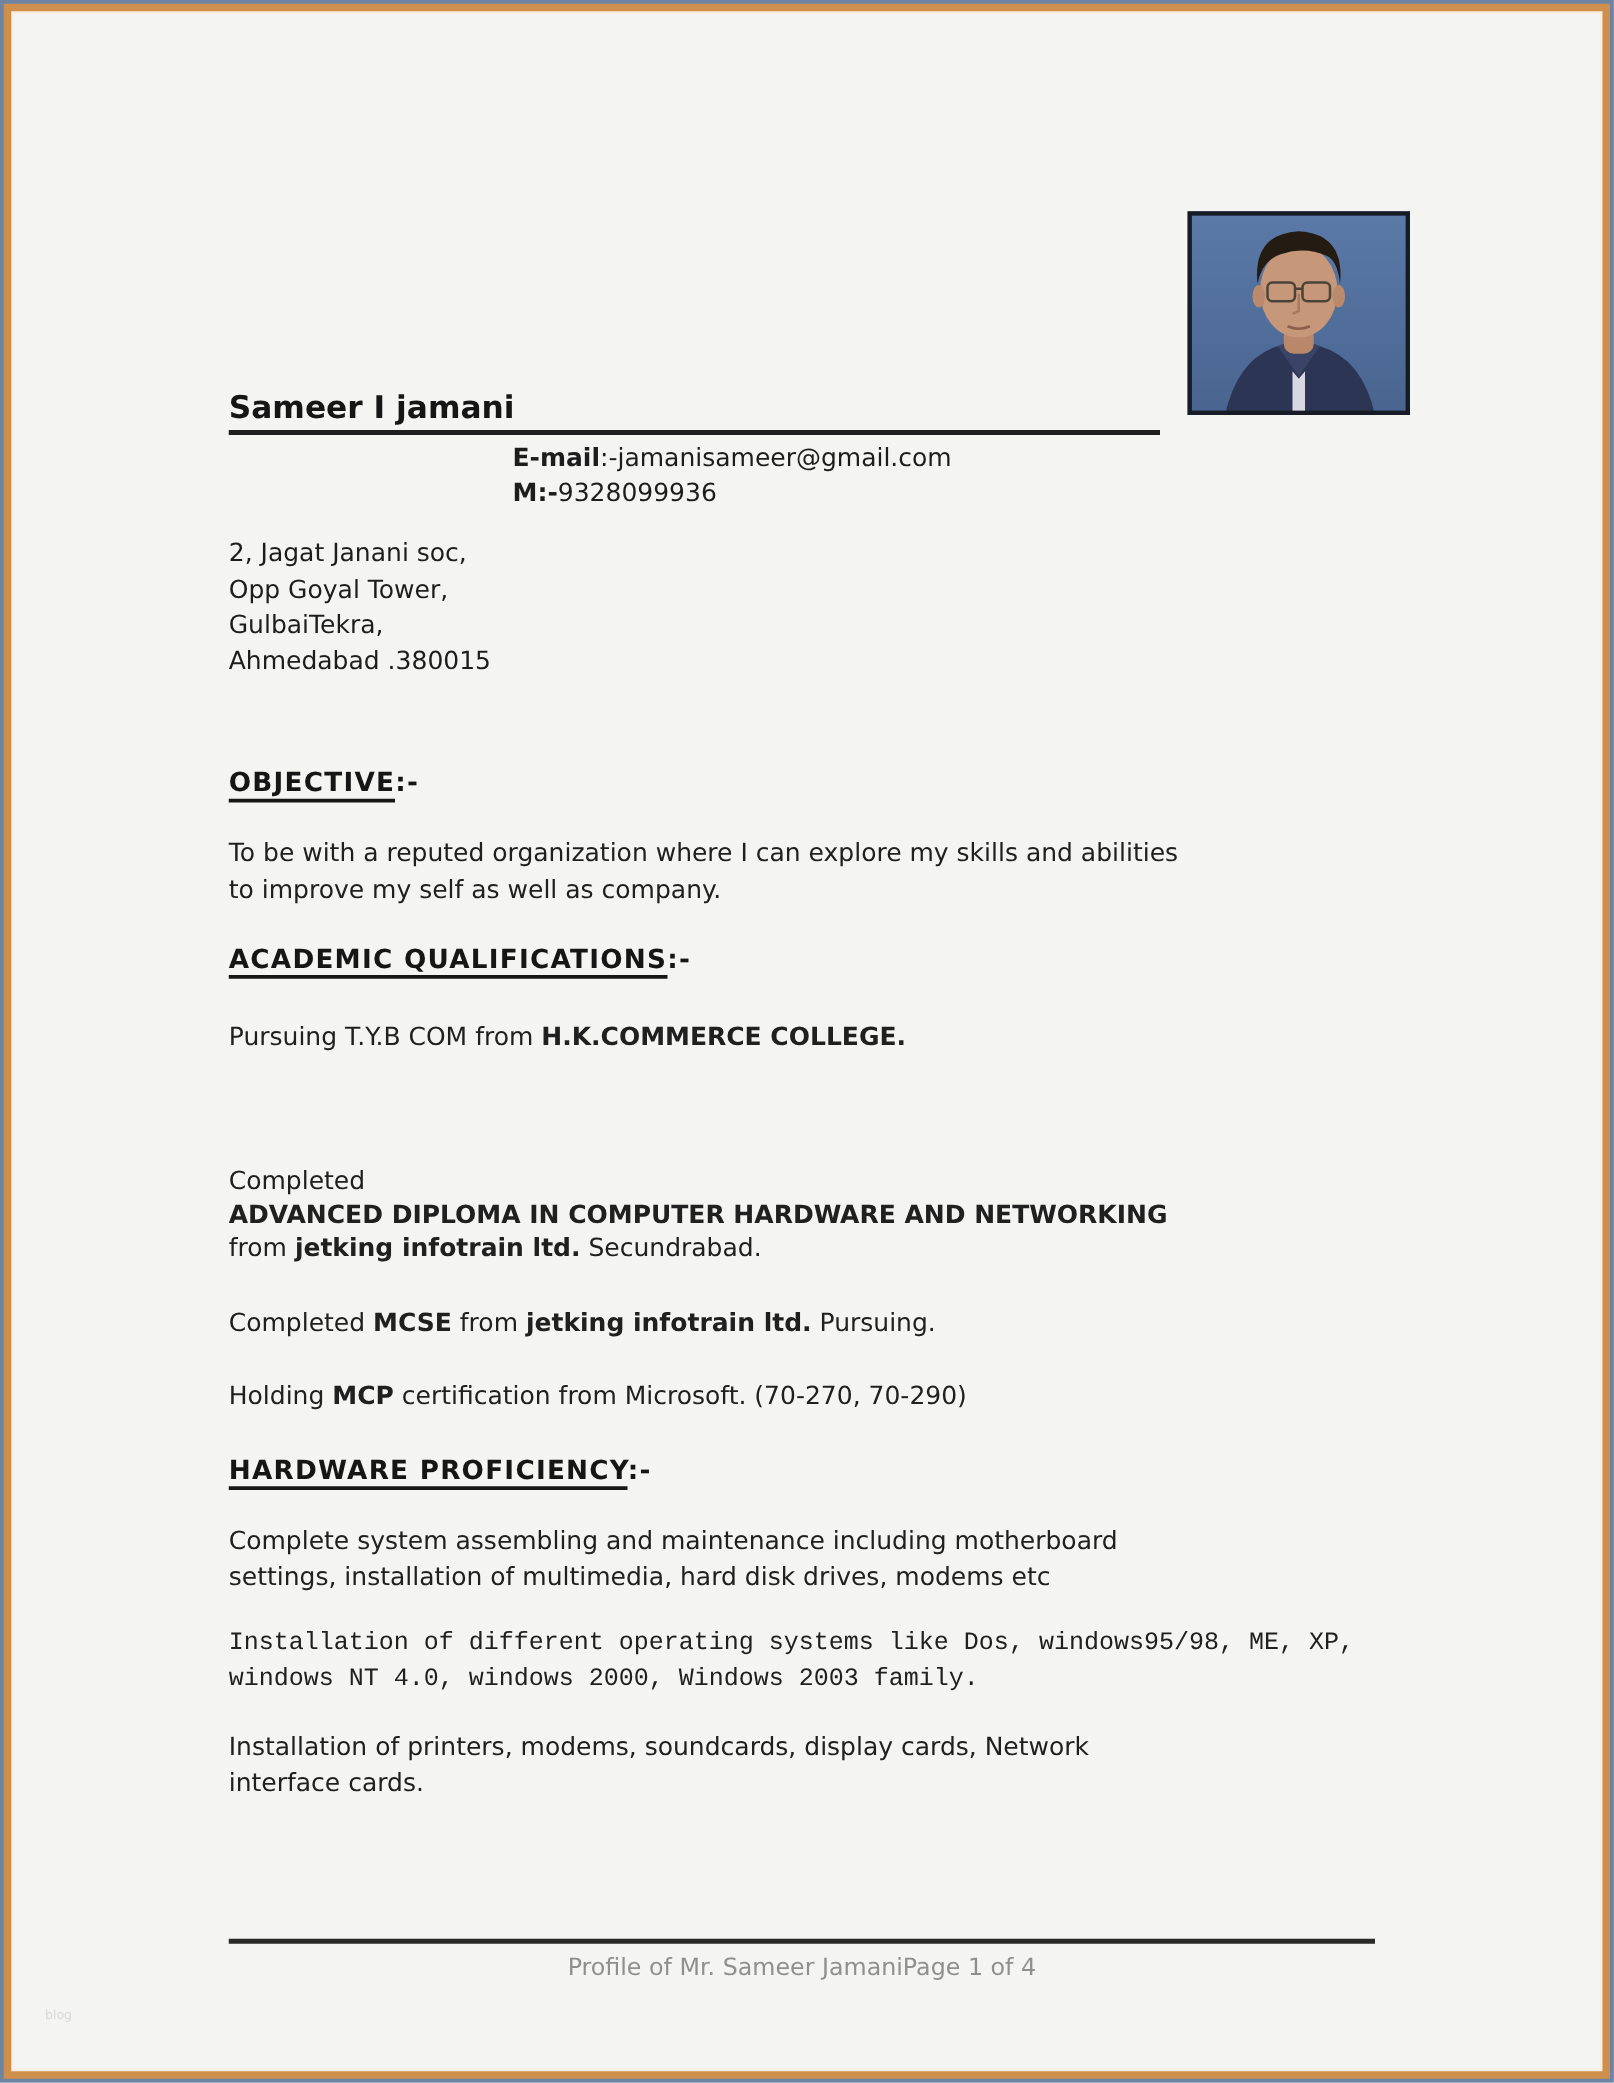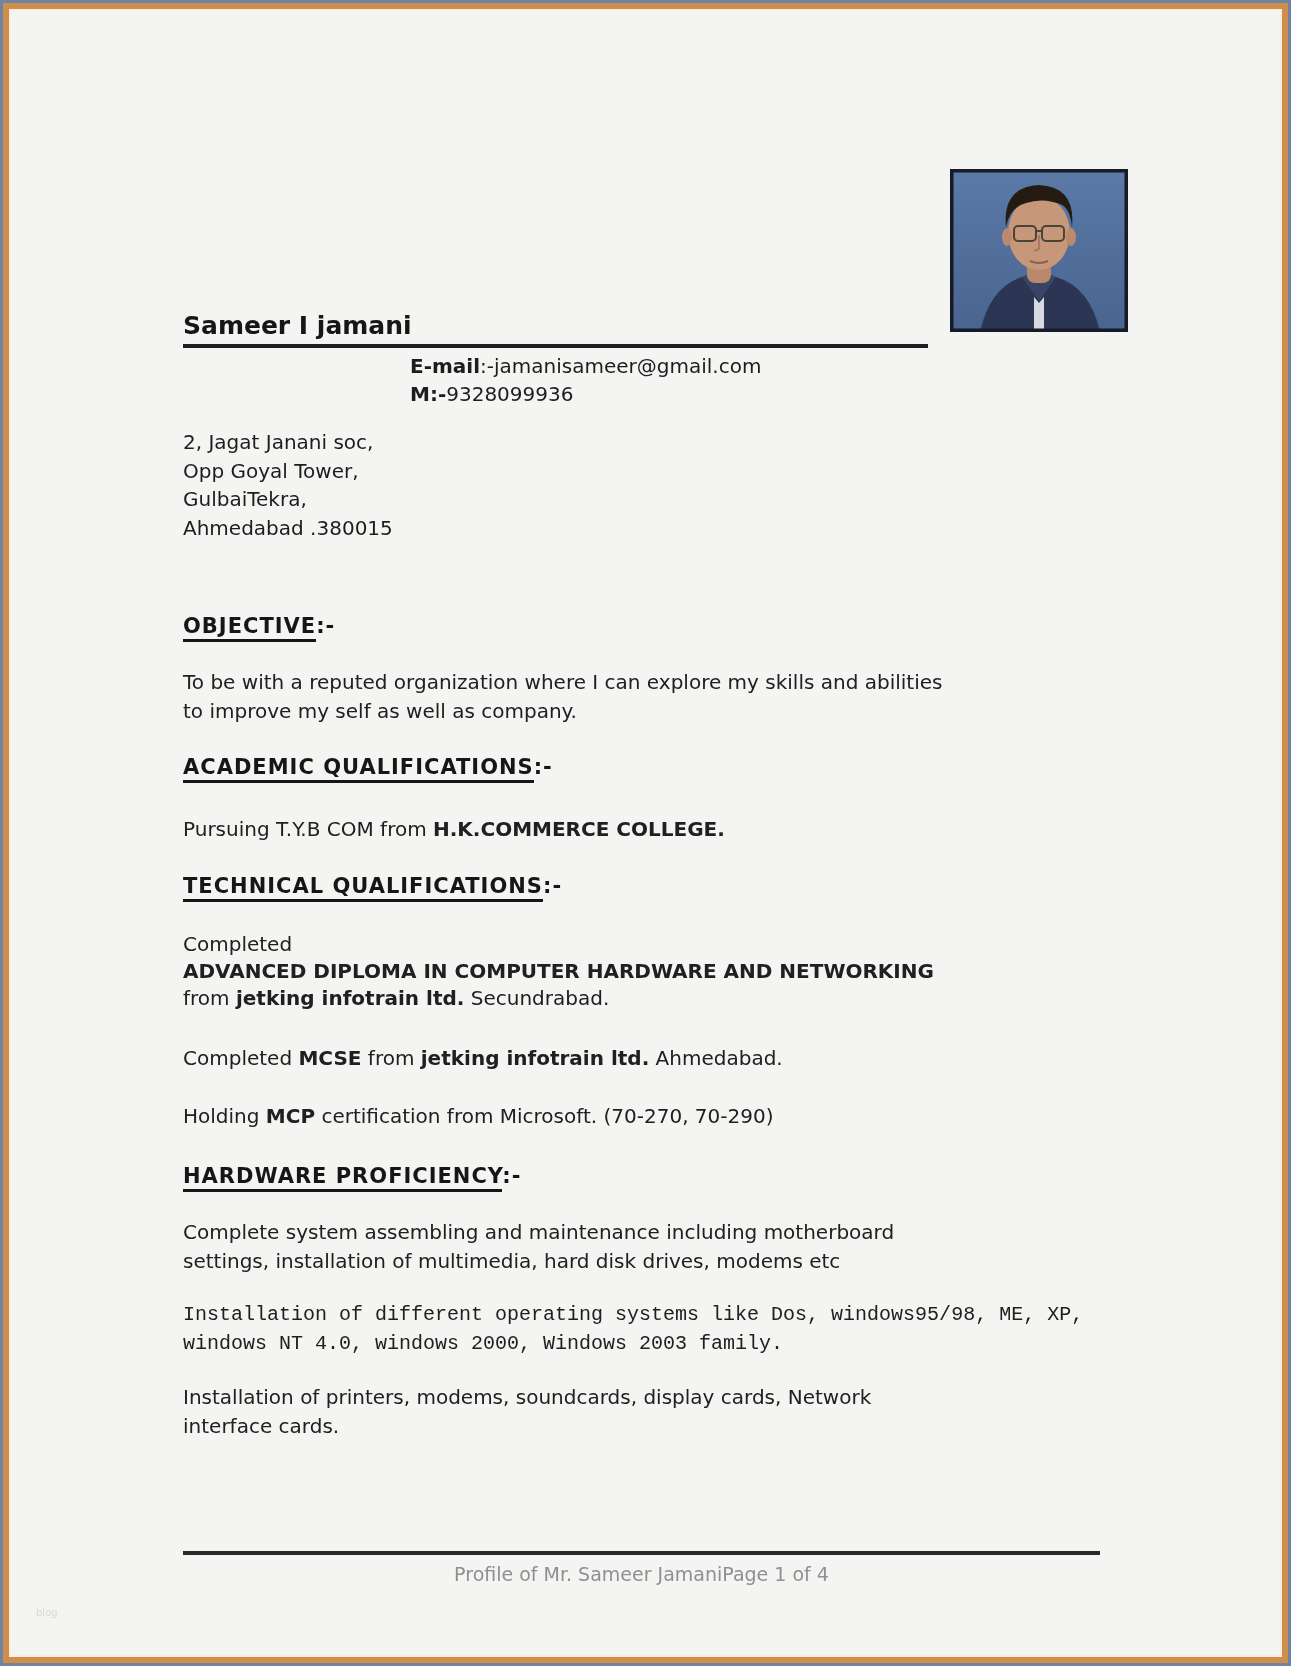--- a/index.html
+++ b/index.html
@@ -116,27 +116,26 @@
 
   <div class="abs heading h-objective"><span class="hu">OBJECTIVE</span><span>:-</span></div>
   <div class="abs para p-objective">
     <div>To be with a reputed organization where I can explore my skills and abilities</div>
     <div>to improve my self as well as company.</div>
   </div>
 
   <div class="abs heading h-academic"><span class="hu">ACADEMIC QUALIFICATIONS</span><span>:-</span></div>
   <div class="abs para p-academic"><span>Pursuing T.Y.B COM from </span><span class="b">H.K.COMMERCE COLLEGE.</span></div>
 
-  <div class="abs heading h-technical"><span class="hu">TECHNICAL QUALIFICATIONS</span><span>:-</span></div>
   <div class="abs para tight p-tech1">
     <div>Completed</div>
     <div class="b">ADVANCED DIPLOMA IN COMPUTER HARDWARE AND NETWORKING</div>
     <div><span>from </span><span class="b">jetking infotrain ltd.</span><span> Secundrabad.</span></div>
   </div>
-  <div class="abs para p-tech2"><span>Completed </span><span class="b">MCSE</span><span> from </span><span class="b">jetking infotrain ltd.</span><span> Ahmedabad.</span></div>
+  <div class="abs para p-tech2"><span>Completed </span><span class="b">MCSE</span><span> from </span><span class="b">jetking infotrain ltd.</span><span> Pursuing.</span></div>
   <div class="abs para p-tech3"><span>Holding </span><span class="b">MCP</span><span> certification from Microsoft. (70-270, 70-290)</span></div>
 
   <div class="abs heading h-hardware"><span class="hu">HARDWARE PROFICIENCY</span><span>:-</span></div>
   <div class="abs para p-hw1">
     <div>Complete system assembling and maintenance including motherboard</div>
     <div>settings, installation of multimedia, hard disk drives, modems etc</div>
   </div>
   <div class="abs para p-hw2">
     <div>Installation of different operating systems like Dos, windows95/98, ME, XP,</div>
     <div>windows NT 4.0, windows 2000, Windows 2003 family.</div>

